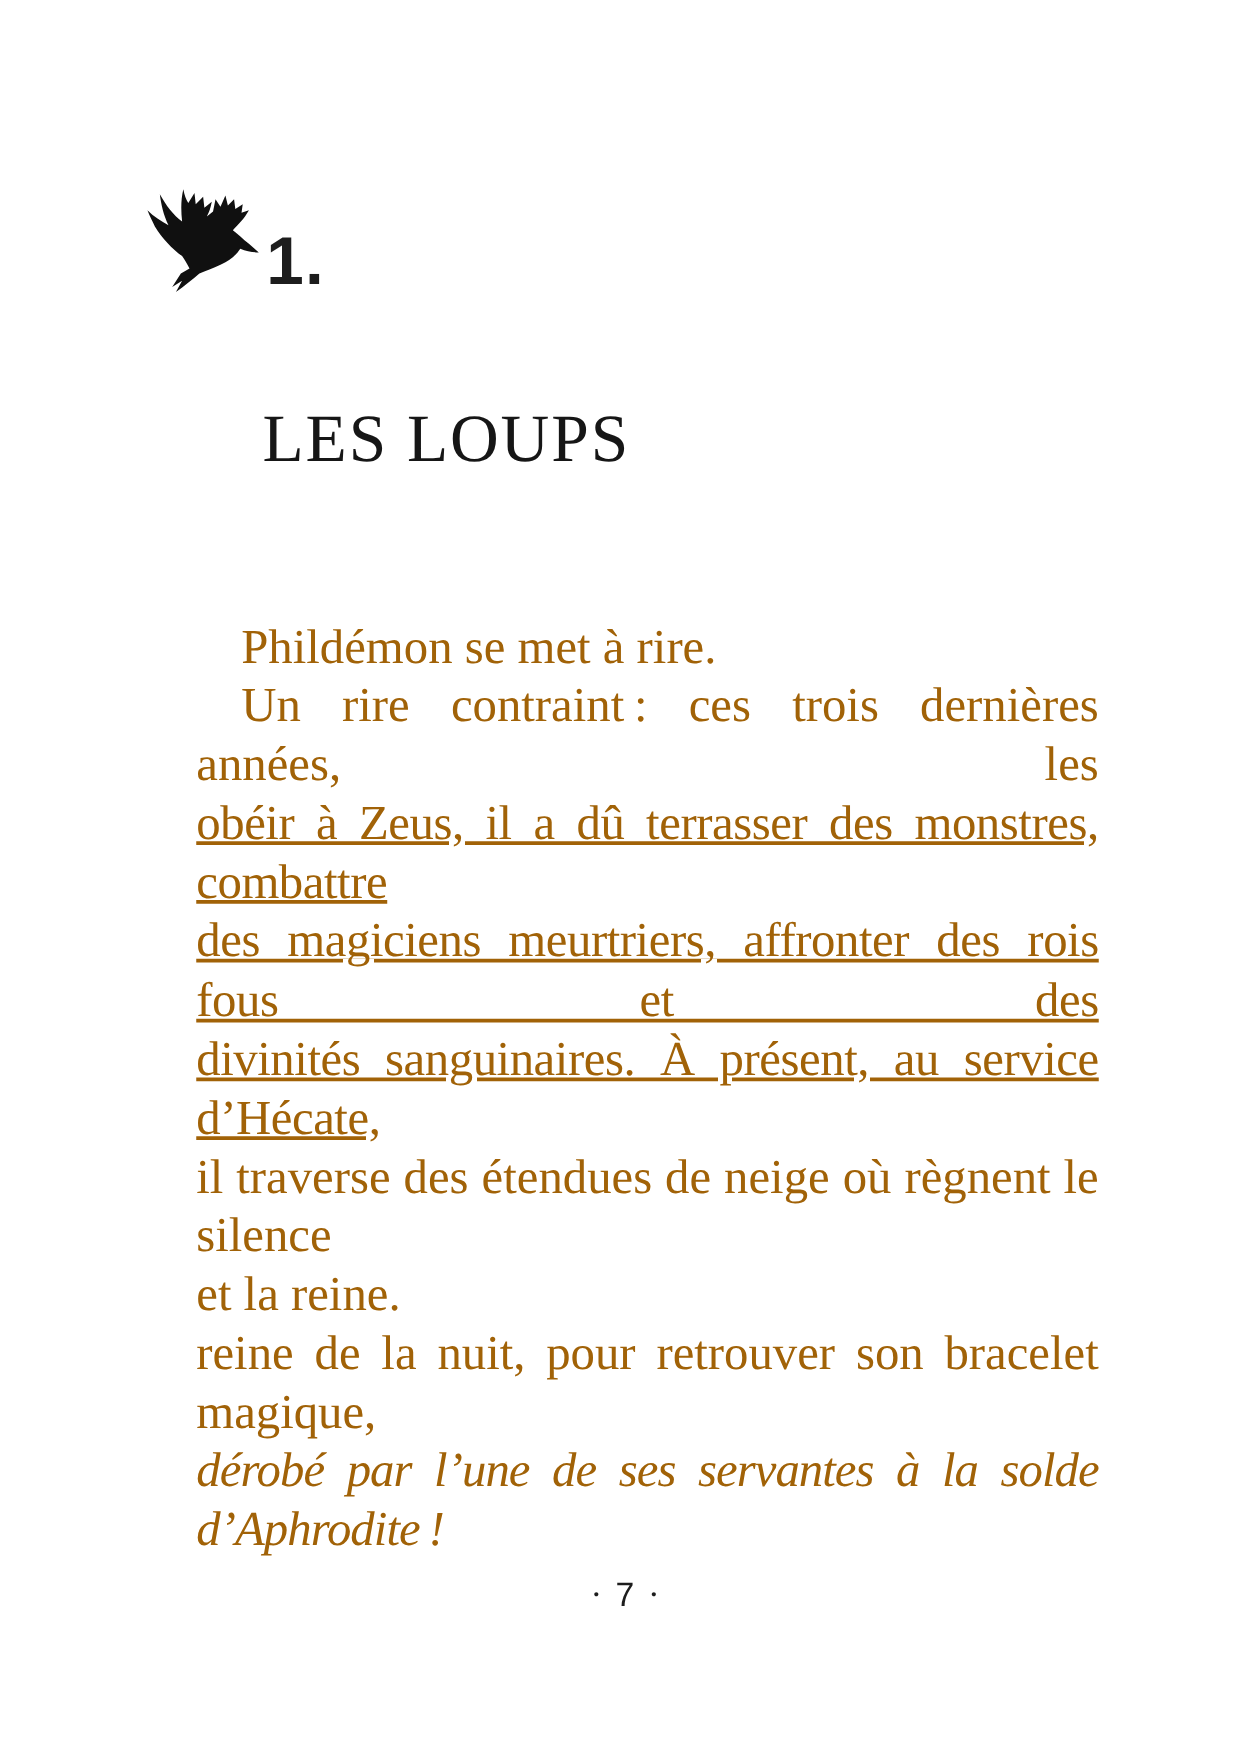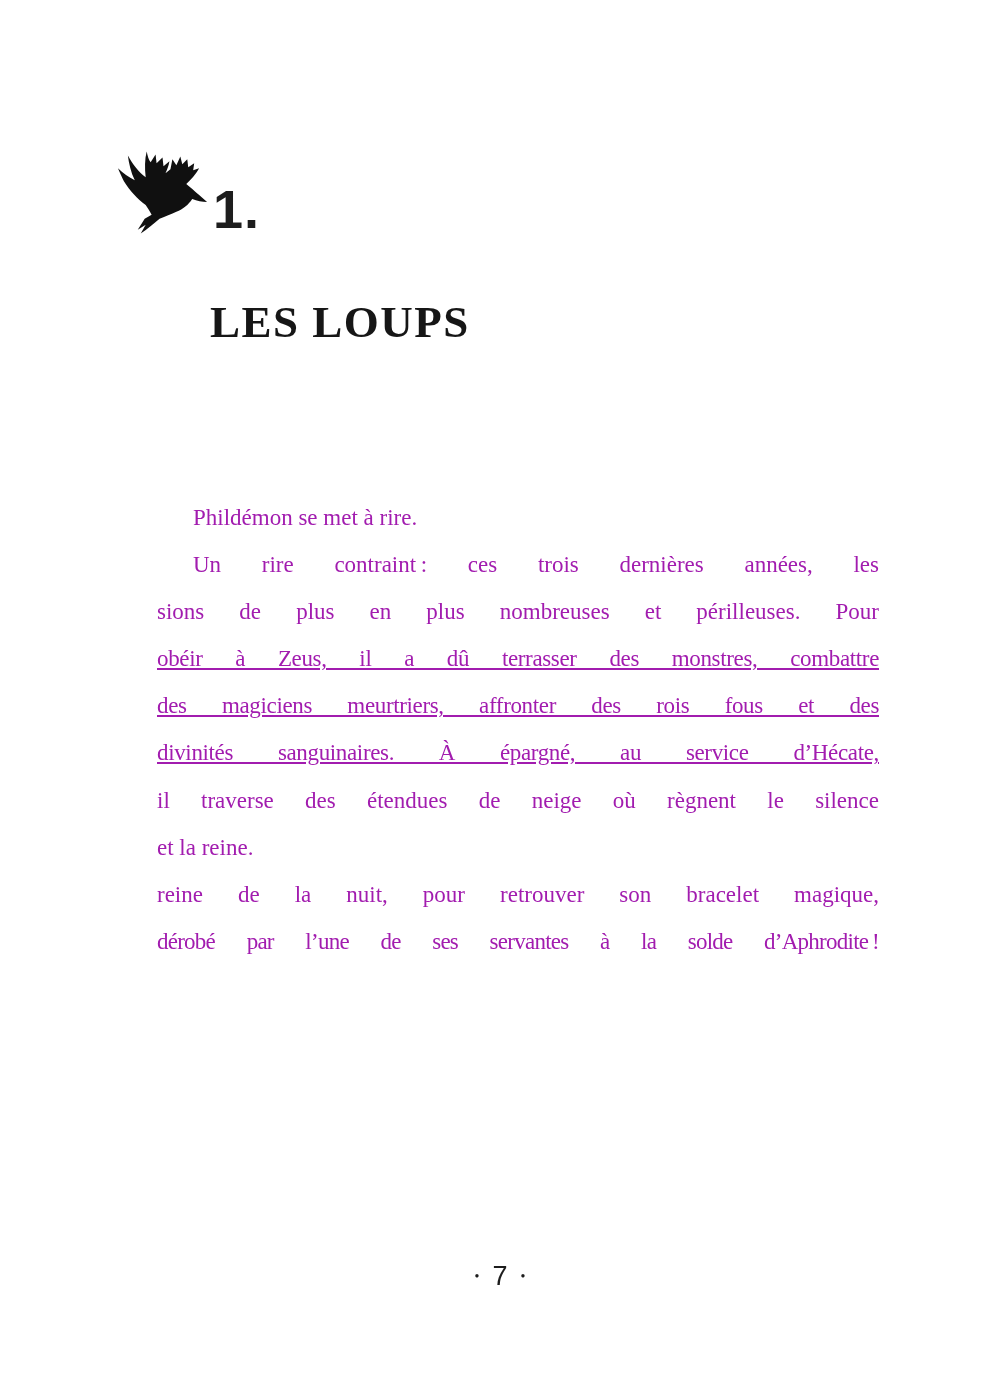--- a/index.html
+++ b/index.html
@@ -33,47 +33,47 @@
     font-family: "Liberation Sans", sans-serif;
     font-weight: 700;
     font-size: 54px;
     line-height: 1;
     letter-spacing: 1px;
     color: #1d1d1d;
   }
   .chapter-title {
     position: absolute;
     left: 210px;
-    top: 300px;
+    top: 324px;
     margin: 0;
-    font-size: 45px;
-    font-weight: 700;
+    font-size: 54px;
+    font-weight: 400;
     letter-spacing: 1.5px;
     line-height: 1;
     color: #161616;
   }
   
   .body-text {
     position: absolute;
     left: 157px;
     top: 494px;
     width: 722px;
-    font-size: 23px;
+    font-size: 39px;
     line-height: 47.1px;
-    color: #a21caf;
+    color: #a16207;
   }
   .line {
     text-align: justify;
     text-align-last: justify;
     white-space: normal;
   }
   .line.nj { text-align-last: left; }
   .line.ind { text-indent: 36px; }
   .t1 { letter-spacing: -0.35px; text-decoration: underline; }
-  .t2 { letter-spacing: -0.75px; word-spacing: -2px; }
+  .t2 { letter-spacing: -0.75px; word-spacing: -2px; font-style: italic; }
   
   .page-footer {
     position: absolute;
     left: 0;
     top: 1263px;
     width: 100%;
     display: flex;
     justify-content: center;
     align-items: center;
     gap: 13px;
@@ -122,24 +122,23 @@
     </svg>
   </div>
 
   <div class="chapter-number">1.</div>
 
   <h1 class="chapter-title">LES LOUPS</h1>
 
   <div class="body-text">
       <div class="line nj ind">Phildémon se met à rire.</div>
       <div class="line ind">Un rire contraint : ces trois dernières années, les</div>
-      <div class="line">sions de plus en plus nombreuses et périlleuses. Pour</div>
       <div class="line t1">obéir à Zeus, il a dû terrasser des monstres, combattre</div>
       <div class="line t1">des magiciens meurtriers, affronter des rois fous et des</div>
-      <div class="line t1">divinités sanguinaires. À épargné, au service d’Hécate,</div>
+      <div class="line t1">divinités sanguinaires. À présent, au service d’Hécate,</div>
       <div class="line">il traverse des étendues de neige où règnent le silence</div>
       <div class="line nj">et la reine.</div>
       <div class="line">reine de la nuit, pour retrouver son bracelet magique,</div>
       <div class="line t2">dérobé par l’une de ses servantes à la solde d’Aphrodite !</div>
     </div>
 
   <div class="page-footer">
     <span class="footer-dot">•</span>
     <span class="footer-num">7</span>
     <span class="footer-dot">•</span>

